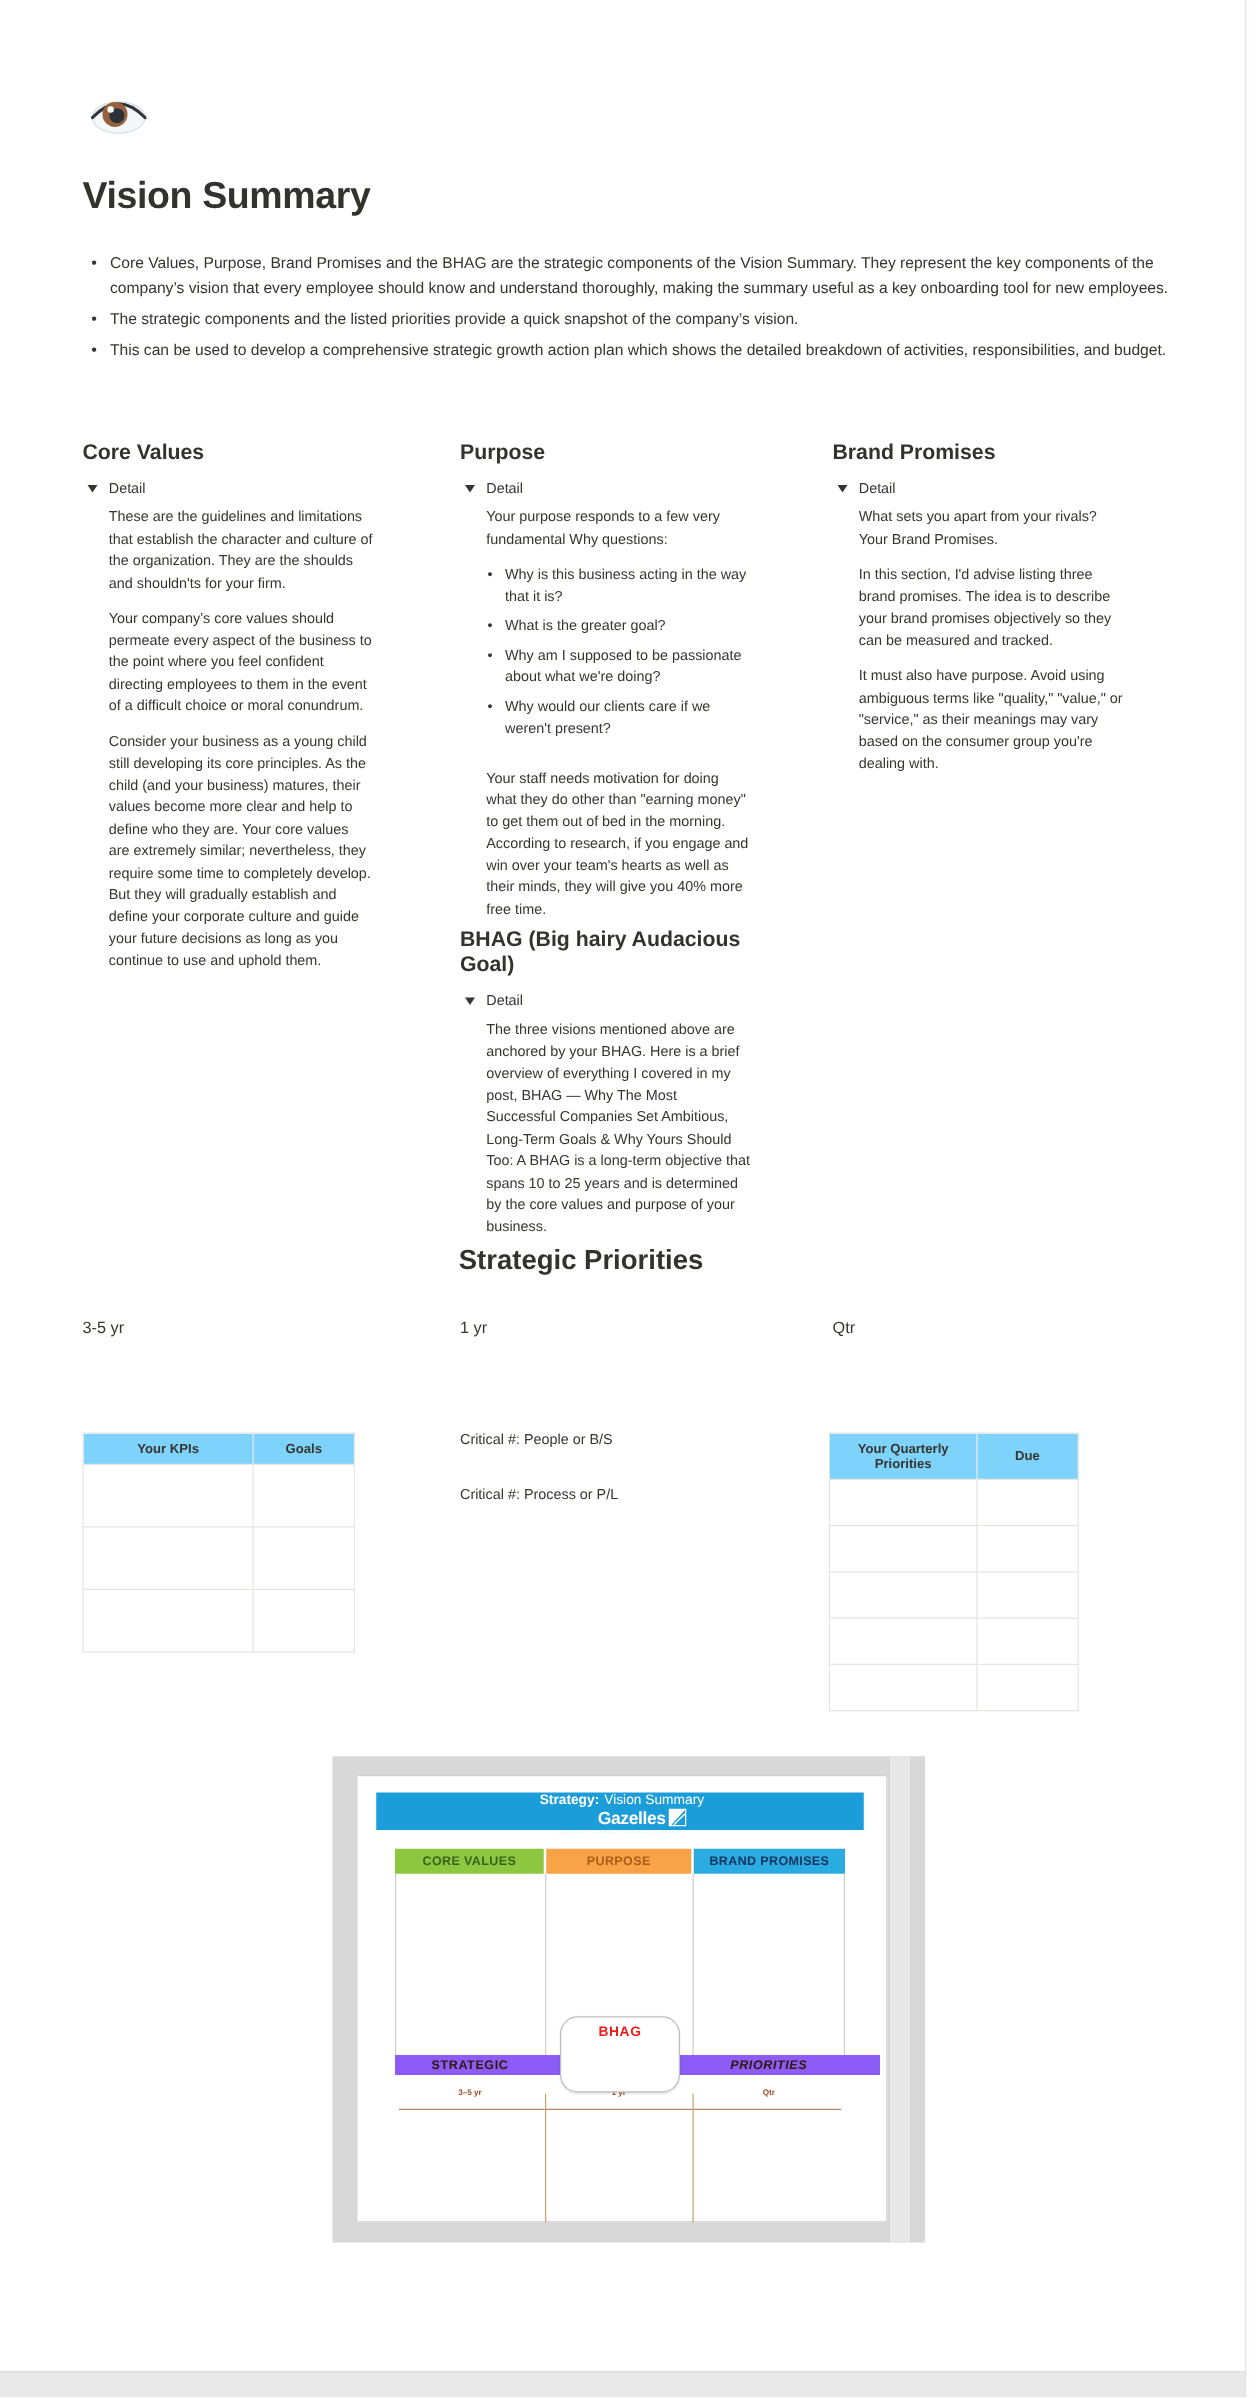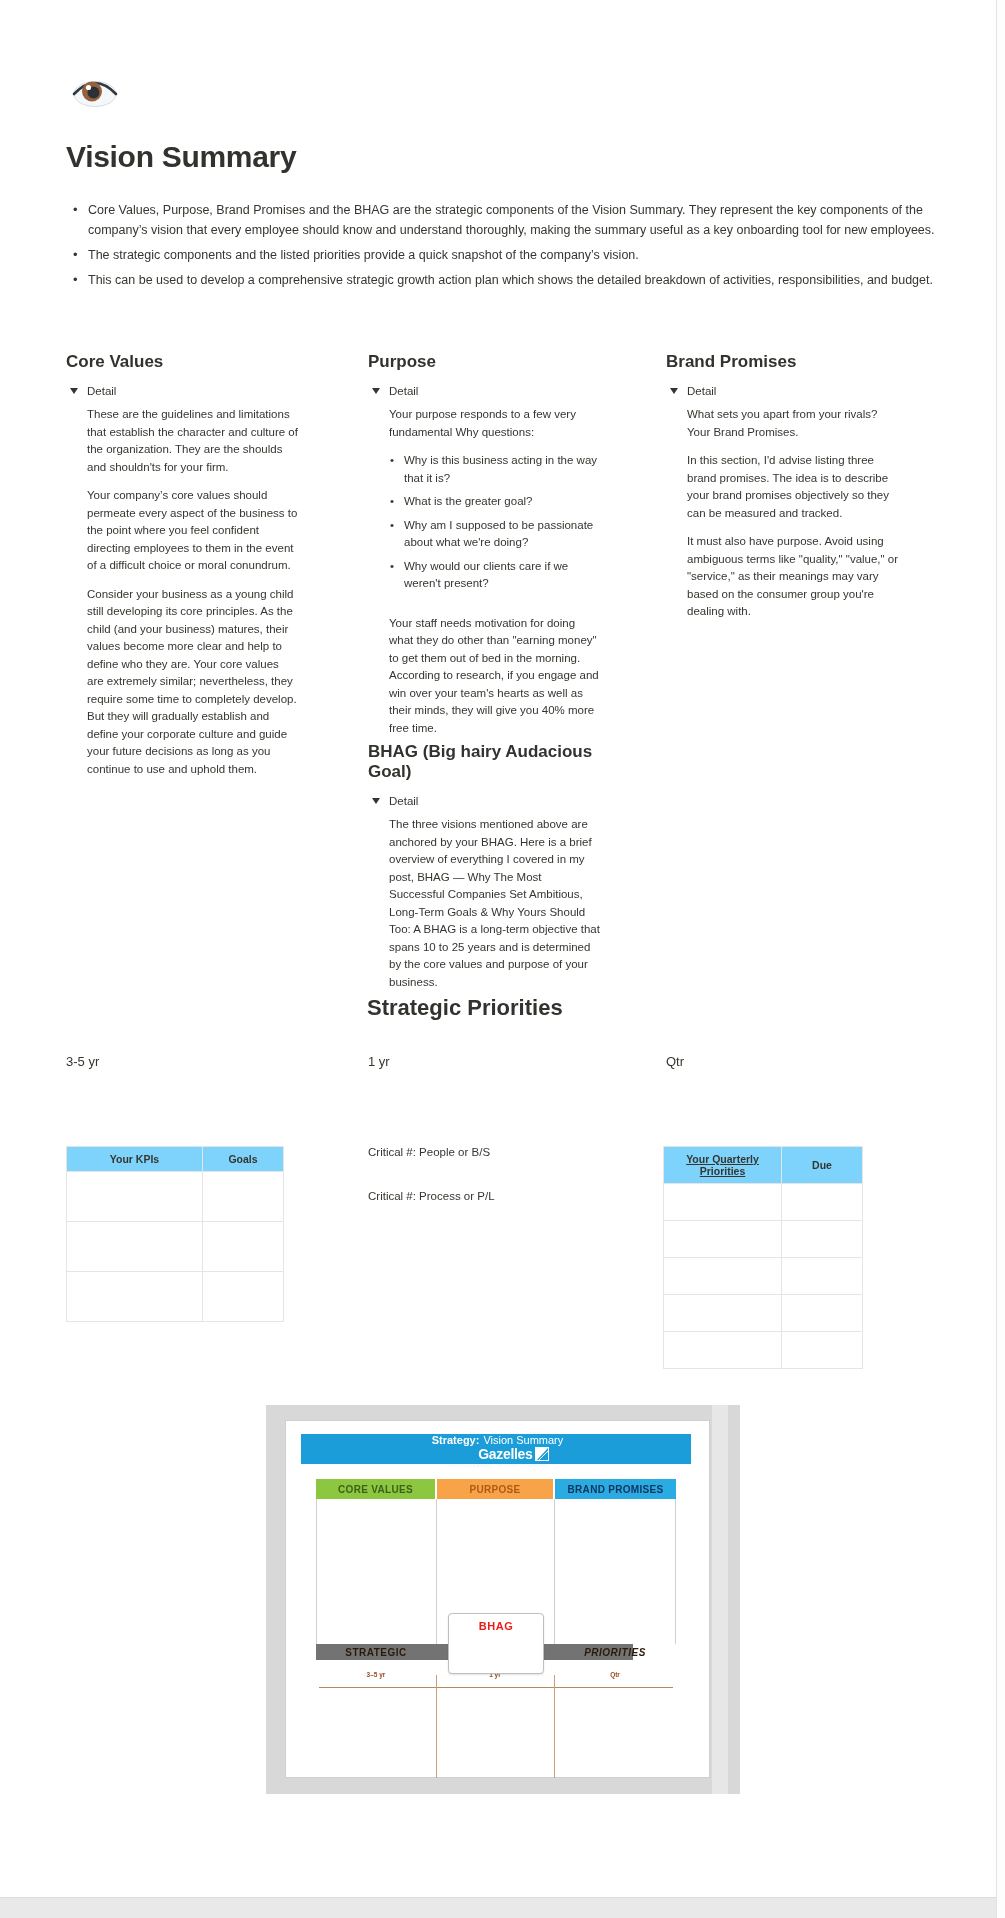--- a/index.html
+++ b/index.html
@@ -41,21 +41,21 @@
 
   table.nt { border-collapse:collapse; background:#fff; }
   table.nt th { background:#7dd3fc; font-size:10.5px; font-weight:600; text-align:center;
                 padding:6px 8px; border:1px solid #e6e5e2; color:#37352f; }
   table.nt td { border:1px solid #e6e5e2; }
   .kpi-table { left:66px; top:1146px; }
   .kpi-table th:nth-child(1), .kpi-table td:nth-child(1) { width:136px; }
   .kpi-table th:nth-child(2), .kpi-table td:nth-child(2) { width:81px; }
   .kpi-table td { height:50px; }
   .q-table { left:663px; top:1146px; }
-  .q-table th:nth-child(1), .q-table td:nth-child(1) { width:118px;text-decoration:underline; }
+  .q-table th:nth-child(1), .q-table td:nth-child(1) { width:118px; }
   .q-table th:nth-child(2), .q-table td:nth-child(2) { width:81px; }
   .q-table td { height:37px; }
   .critical { left:368px; font-size:11.5px; }
 
   
   .embed { left:266px; top:1405px; width:474px; height:389px; background:#d8d8d8; cursor:pointer; }
   .embed-scroll { position:absolute; left:446px; top:0; width:16px; height:389px; background:#e7e7e7; }
   .embed-page { position:absolute; left:19px; top:15px; width:425px; height:358px; background:#fff; border:1px solid #cfcfcf; }
   .embed-topbar { position:absolute; left:15px; top:13px; width:390px; height:30px; background:#1b9dd9;
                   display:flex; align-items:center; justify-content:space-between; padding:0 10px 0 13px;flex-direction:column; }
@@ -67,26 +67,26 @@
   .logo-mark { width:14px; height:14px; background:#fff; position:relative; }
   .logo-mark svg { display:block; }
   .logo-tag { color:#eaf6fc; font-size:4px; letter-spacing:0.4px; margin-top:1px; }
 
   .hdr-box { position:absolute; top:58px; height:20px; display:flex; align-items:center; justify-content:center;
              font-size:10px; font-weight:700; letter-spacing:0.3px; }
   .hdr-green  { left:30px;  width:119px; background:#8dc63f; color:#3a621c; }
   .hdr-orange { left:151px; width:116px; background:#f9a348; color:#aa5c17; }
   .hdr-blue   { left:269px; width:121px; background:#2aabe2; color:#123660; }
   .vline { position:absolute; width:1px; background:#cfcfcf; top:78px; height:145px; }
-  .strip { position:absolute; left:30px; top:223px; width:317px; height:16px; background:#737373;
+  .strip { position:absolute; left:30px; top:223px; width:388px; height:16px; background:#8b5cf6;
            display:flex; align-items:center; color:#2a1a0a; font-weight:700; font-size:10px; letter-spacing:0.5px; }
   .strip .s-left  { position:absolute; left:0; width:120px; text-align:center; }
   .strip .s-right { position:absolute; left:238px; width:122px; text-align:center;font-style:italic; }
   .bhag-box { position:absolute; left:162px; top:192px; width:96px; height:61px; background:#fff;
-              border:1px solid #bfbfbf; border-radius:4px; box-shadow:0 1px 2px rgba(0,0,0,.12); z-index:3;
+              border:1px solid #bfbfbf; border-radius:14px; box-shadow:0 1px 2px rgba(0,0,0,.12); z-index:3;
               text-align:center; padding-top:6px; }
   .bhag-box .bhag-label { color:#ed1c16; font-weight:700; font-size:11px; letter-spacing:0.5px; }
   .period-row { position:absolute; top:250px; left:30px; width:360px; display:flex; }
   .period-row div { font-size:6.5px; font-weight:700; color:#9c4a22; text-align:center; }
   .pr-1 { width:120px; } .pr-2 { width:118px; } .pr-3 { width:122px; }
   .tan-hline { position:absolute; left:33px; top:266px; width:354px; height:1px; background:#b98a5e; }
   .tan-vline { position:absolute; top:254px; height:103px; width:1px; background:#c9a177; }
 
   .bottom-band { left:0; top:1897px; width:996px; height:21px; background:#e9e9e9; border-top:1px solid #dcdcdc; }
 </style>

